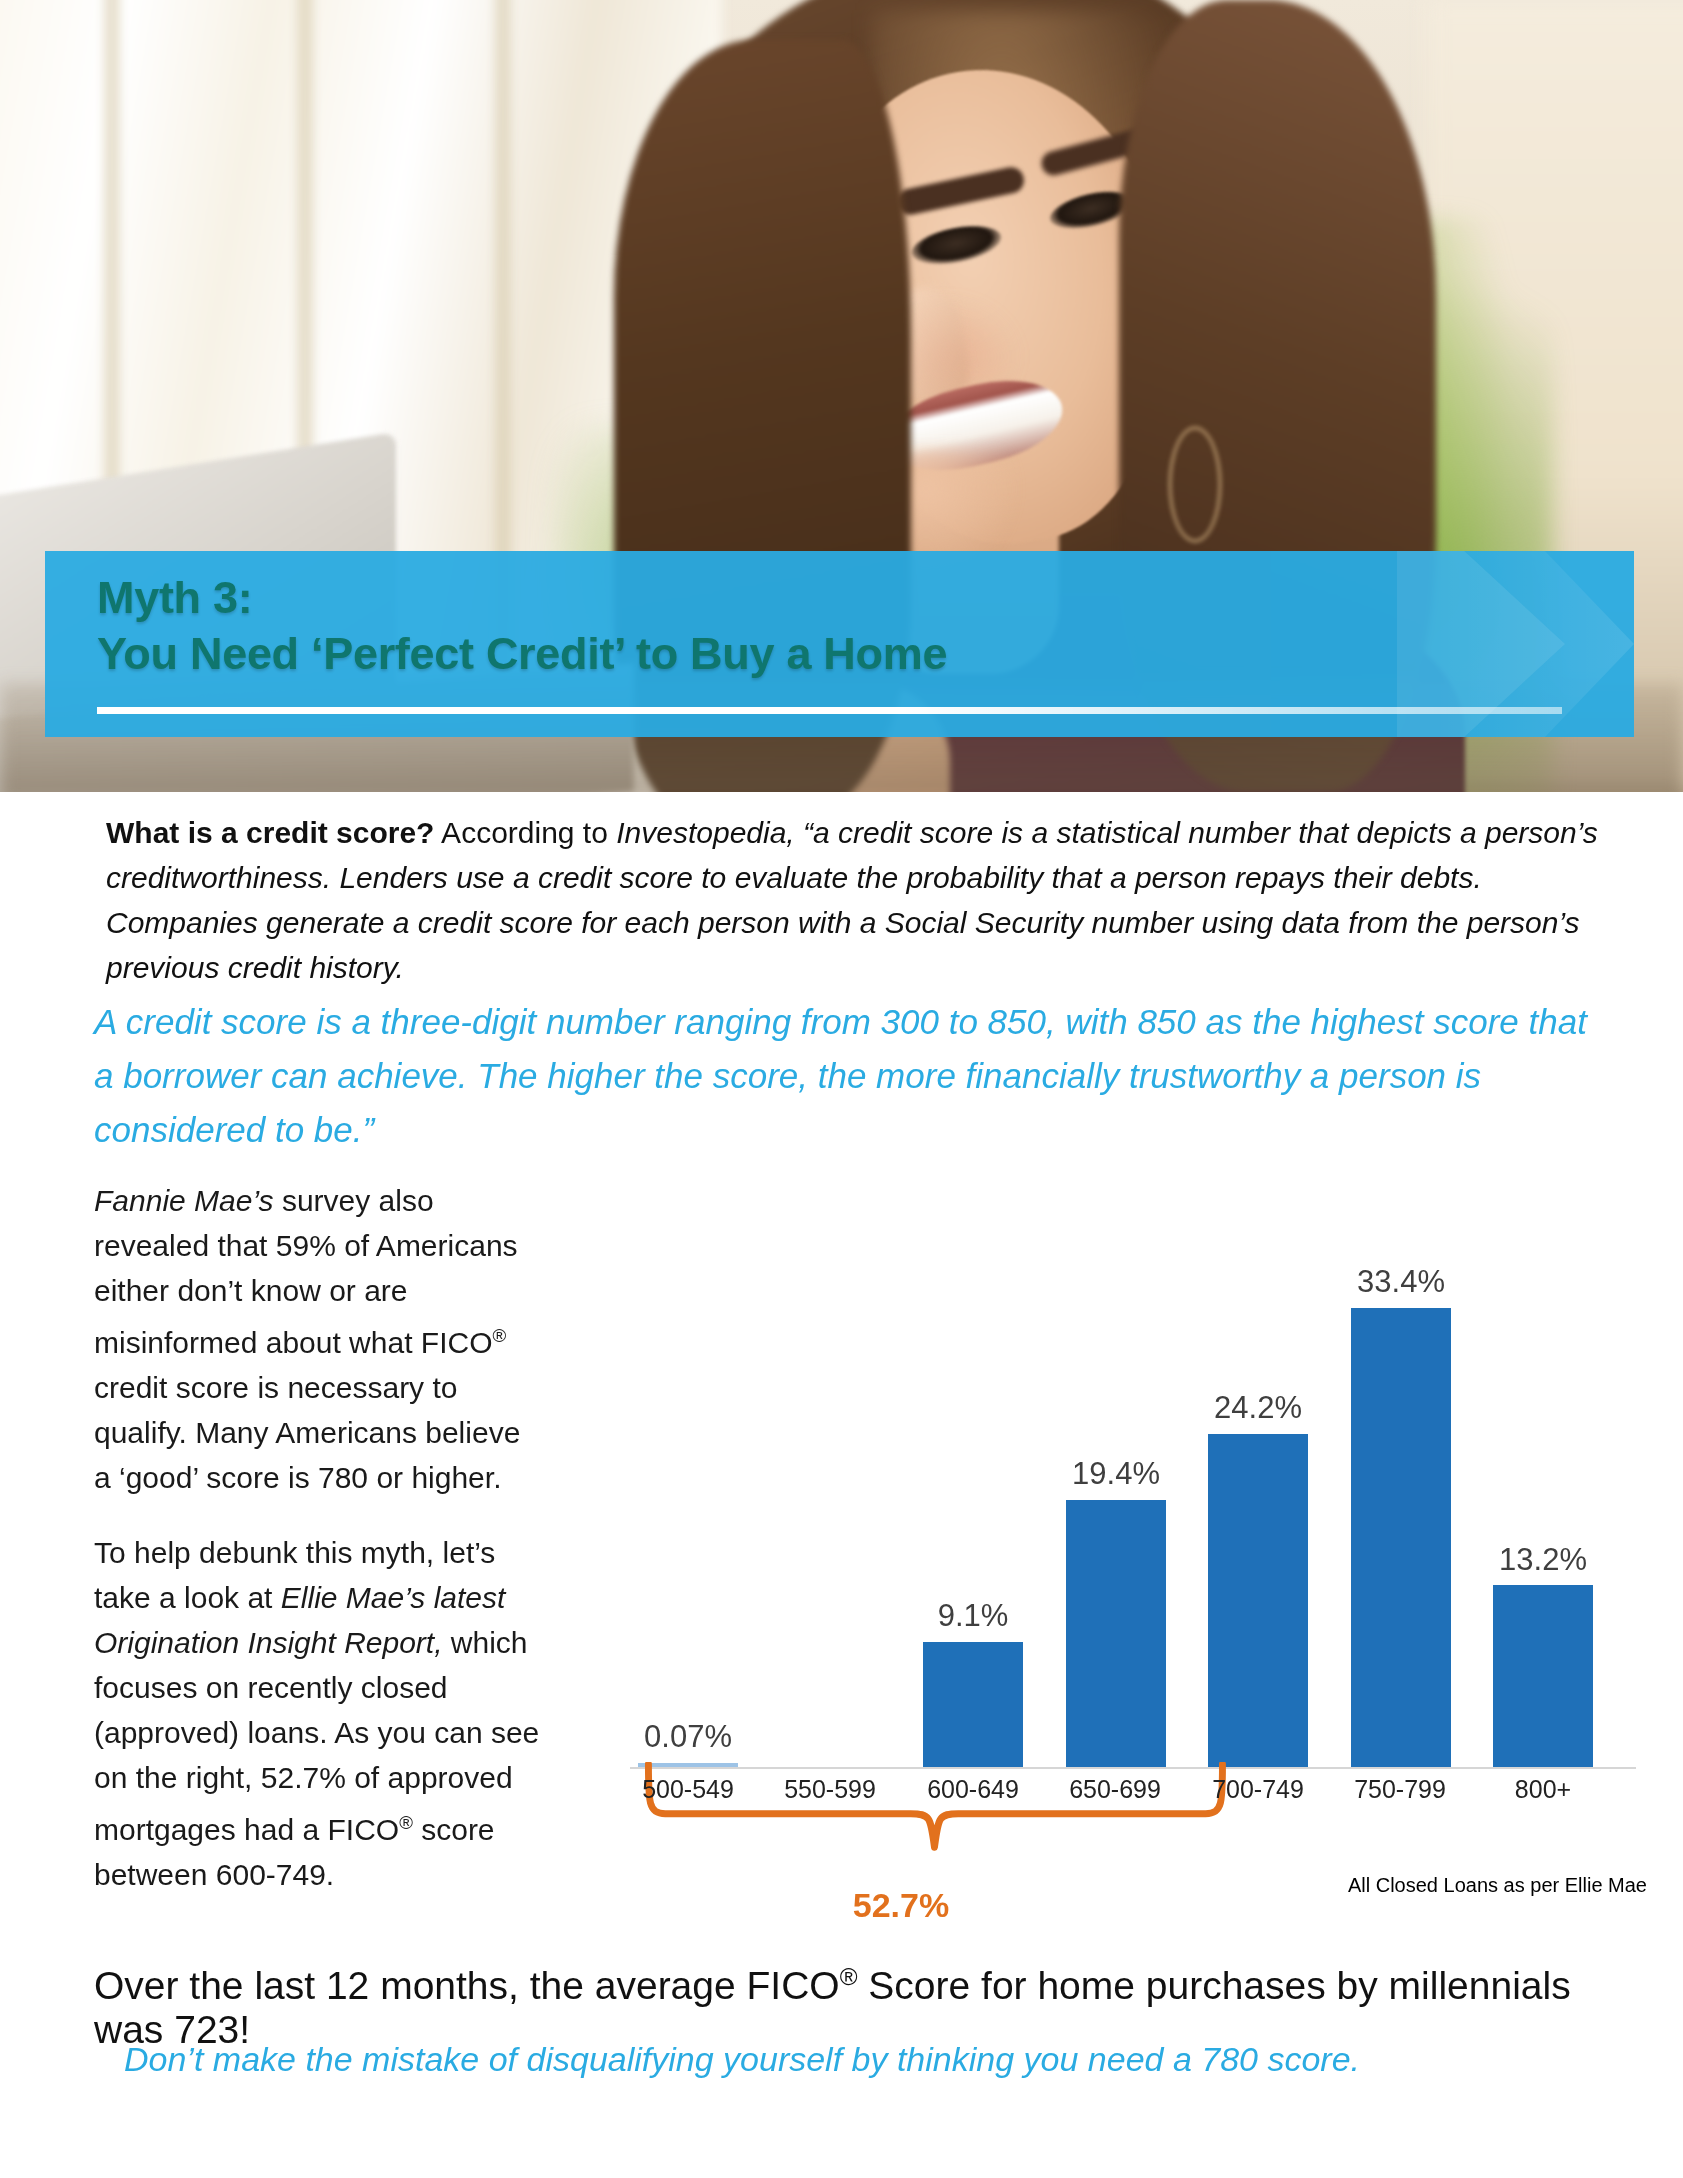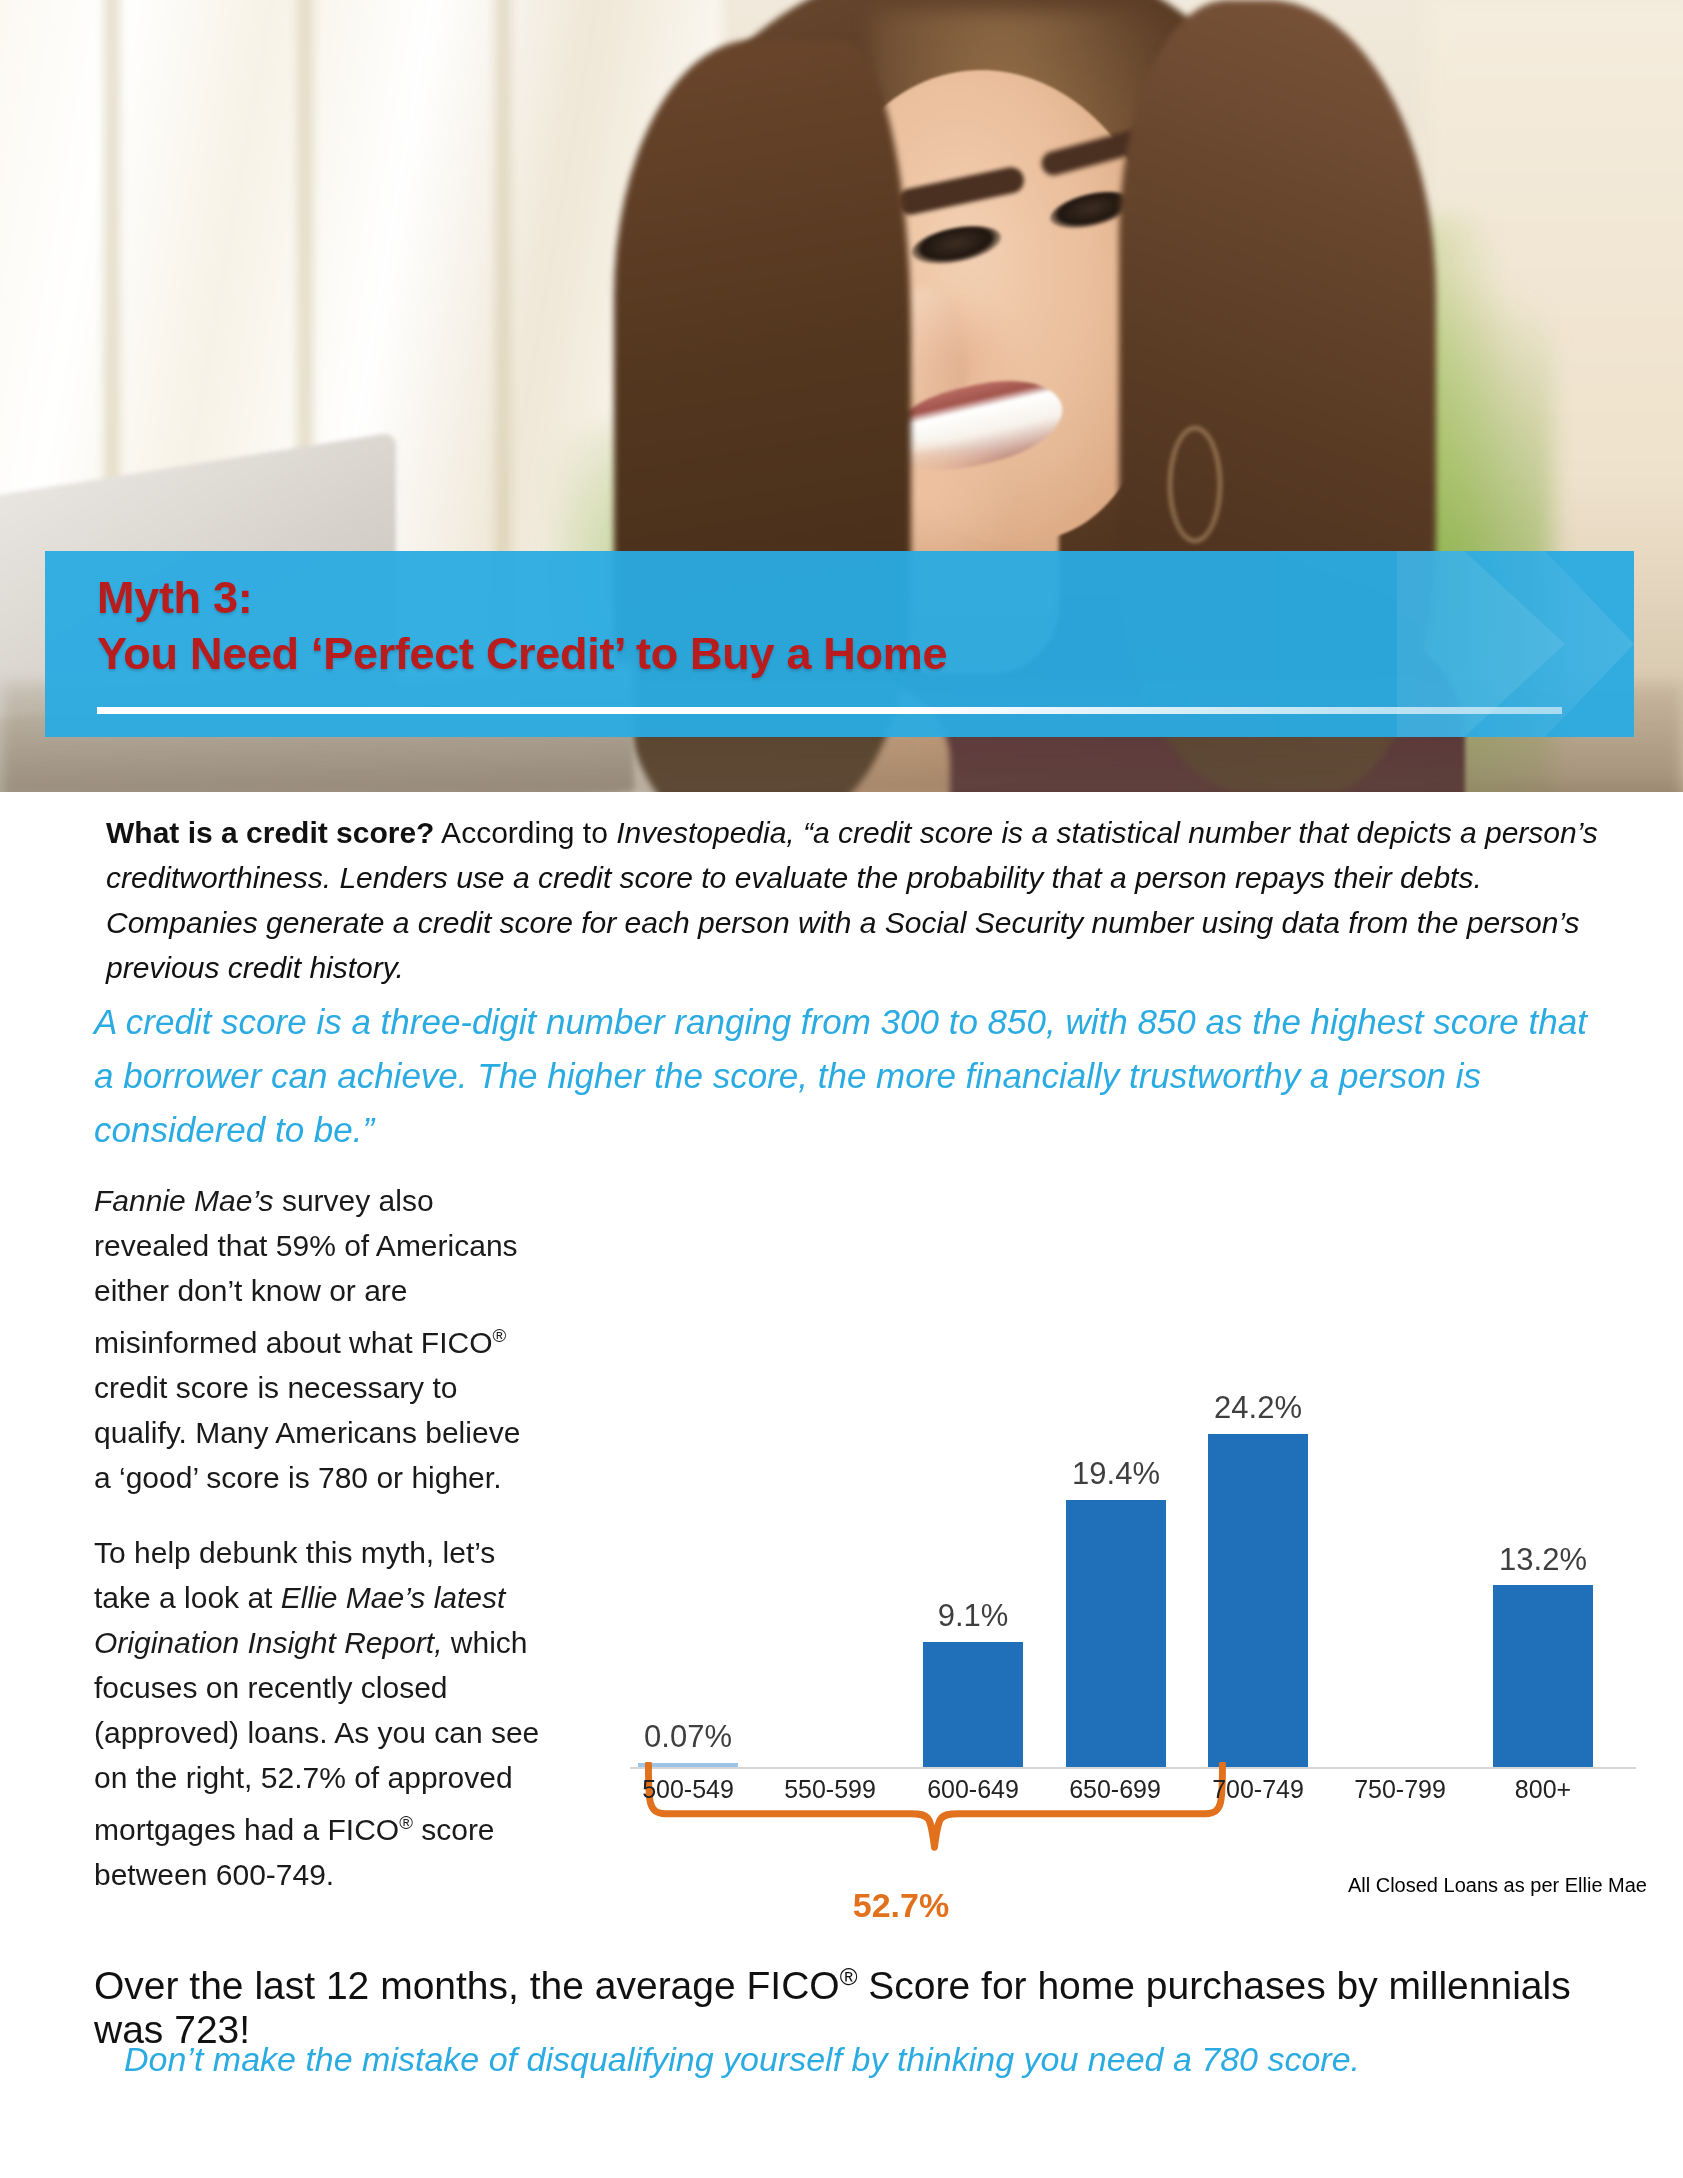--- a/index.html
+++ b/index.html
@@ -174,21 +174,21 @@
     position:absolute;right:0;top:0;width:198px;height:186px;
     background:linear-gradient(90deg,rgba(255,255,255,0) 0%,rgba(255,255,255,.10) 100%);
     clip-path:polygon(0 0,55% 0,100% 50%,55% 100%,0 100%);
   }
   #banner .chev2{
     position:absolute;right:69px;top:0;width:168px;height:186px;
     background:rgba(255,255,255,.09);
     clip-path:polygon(0 0,40% 0,100% 50%,40% 100%,0 100%);
   }
   .banner-title,.banner-sub{
-    position:absolute;left:97px;color:#b91c1c;
+    position:absolute;left:97px;color:#0f766e;
     font-family:"Liberation Sans", sans-serif;
     font-weight:bold;letter-spacing:-0.3px;
     white-space:nowrap;
     text-shadow:0 2px 3px rgba(0,0,0,.18);
   }
   .banner-title{top:572px;font-size:45px;}
   .banner-sub{top:628px;font-size:45px;}
   #banner-rule{
     position:absolute;left:97px;top:707px;width:1465px;height:7px;
     background:linear-gradient(90deg,#ffffff 0%,#ffffff 55%,rgba(255,255,255,.55) 100%);
@@ -348,20 +348,24 @@
         <div class="bar-label" style="bottom: 133px;">9.1%</div>
       </div>
       <div class="bar-slot" style="left: 428px;">
         <div class="bar" style="height: 267px; background: rgb(31, 112, 184);"></div>
         <div class="bar-label" style="bottom: 275px;">19.4%</div>
       </div>
       <div class="bar-slot" style="left: 570px;">
         <div class="bar" style="height: 333px; background: rgb(31, 112, 184);"></div>
         <div class="bar-label" style="bottom: 341px;">24.2%</div>
       </div>
+      <div class="bar-slot" style="left: 713px;">
+        <div class="bar" style="height: 459px; background: rgb(31, 112, 184);"></div>
+        <div class="bar-label" style="bottom: 467px;">33.4%</div>
+      </div>
       <div class="bar-slot" style="left: 855px;">
         <div class="bar" style="height: 182px; background: rgb(31, 112, 184);"></div>
         <div class="bar-label" style="bottom: 189px;">13.2%</div>
       </div>
     </div>
   <div id="axis-line"></div>
 
   <svg id="brace" viewBox="0 0 1070 140">
     <path d="M 55 2 C 55 40, 55 52, 72 52 L 320 52 C 340 52, 340 56, 344 86 C 348 56, 348 52, 368 52 L 618 52 C 635 52, 635 40, 635 2" fill="none" stroke="#e2711d" stroke-width="7" stroke-linecap="round" stroke-linejoin="round"></path>
   </svg>

